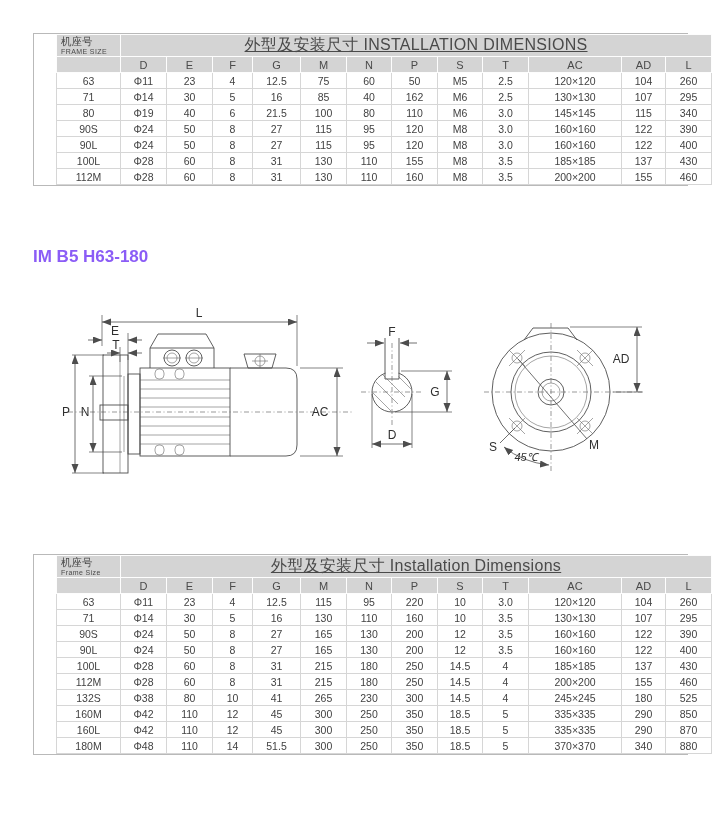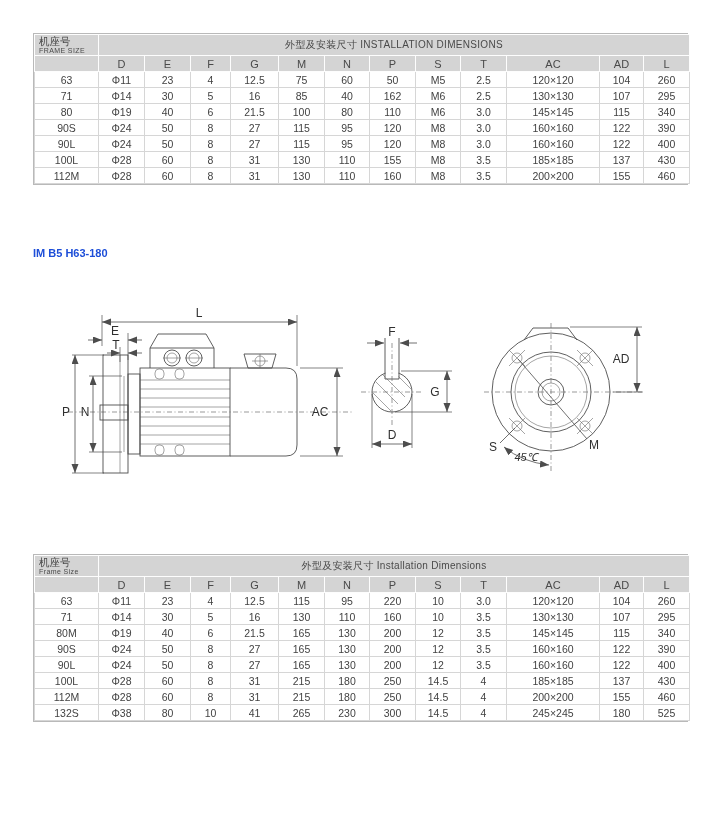--- a/index.html
+++ b/index.html
@@ -1,32 +1,32 @@
 <!DOCTYPE html>
 <html><head>
 <meta charset="utf-8">
 <style>
   html,body{margin:0;padding:0;background:#fff;}
   .page{position:relative;width:719px;height:838px;background:#ffffff;overflow:hidden;
         font-family:"Liberation Sans",sans-serif;color:#3d3d3d;}
   
   .twrap{position:absolute;left:33px;width:655px;box-sizing:border-box;border:1px solid #b9b9b9;}
-  .twrap table{border-collapse:collapse;table-layout:fixed;width:100%;font-size:11px;color:#424242;}
+  .twrap table{border-collapse:collapse;table-layout:fixed;width:100%;font-size:11px;color:#424242;margin-left:22px;}
   .twrap th,.twrap td{padding:0;text-align:center;vertical-align:middle;font-weight:normal;
         white-space:nowrap;overflow:hidden;}
   .twrap thead th{background:#d4d4d4;border:1px solid #fdfdfd;color:#4a4a4a;height:15px;}
   .twrap th.fs-cell{height:20px;text-align:left;padding-left:4px;line-height:1;}
   .fs-zh{font-size:10.5px;display:block;}
   .fs-en{font-size:7px;display:block;letter-spacing:.4px;margin-top:1px;}
-  .title-cell{font-size:10px;letter-spacing:.3px;}
+  .title-cell{font-size:16px;letter-spacing:.3px;text-decoration:underline;}
   .twrap tbody td{background:#fff;border:1px solid #d6d6d6;height:15px;font-size:10.5px;}
   #table-top{top:33px;}
   #table-bottom{top:554px;}
   
-  .section-label{position:absolute;left:33px;top:247px;font-size:11px;font-weight:bold;color:#1d4ed8;}
+  .section-label{position:absolute;left:33px;top:247px;font-size:17px;font-weight:bold;color:#8b5cf6;}
   
   .diagram{position:absolute;left:60px;top:296px;}
   .ol{stroke:#4d4d4d;stroke-width:0.9;fill:none;}
   .thin{stroke:#5a5a5a;stroke-width:0.55;fill:none;}
   .ext{stroke:#4d4d4d;stroke-width:0.7;}
   .dl{stroke:#4d4d4d;stroke-width:0.8;}
   .cl{stroke:#6d6d6d;stroke-width:0.7;stroke-dasharray:5 2.5 1 2.5;fill:none;}
   .diagram text{font-family:"Liberation Sans",sans-serif;font-size:12px;fill:#2f2f2f;}
   .diagram text.angle{font-size:11px;font-style:italic;}
 </style>
@@ -423,35 +423,20 @@
             <td>130</td>
             <td>110</td>
             <td>160</td>
             <td>10</td>
             <td>3.5</td>
             <td>130×130</td>
             <td>107</td>
             <td>295</td>
           </tr>
           <tr>
-            <td>80M</td>
-            <td>Φ19</td>
-            <td>40</td>
-            <td>6</td>
-            <td>21.5</td>
-            <td>165</td>
-            <td>130</td>
-            <td>200</td>
-            <td>12</td>
-            <td>3.5</td>
-            <td>145×145</td>
-            <td>115</td>
-            <td>340</td>
-          </tr>
-          <tr>
             <td>90S</td>
             <td>Φ24</td>
             <td>50</td>
             <td>8</td>
             <td>27</td>
             <td>165</td>
             <td>130</td>
             <td>200</td>
             <td>12</td>
             <td>3.5</td>
@@ -512,17 +497,62 @@
             <td>41</td>
             <td>265</td>
             <td>230</td>
             <td>300</td>
             <td>14.5</td>
             <td>4</td>
             <td>245×245</td>
             <td>180</td>
             <td>525</td>
           </tr>
+          <tr>
+            <td>160M</td>
+            <td>Φ42</td>
+            <td>110</td>
+            <td>12</td>
+            <td>45</td>
+            <td>300</td>
+            <td>250</td>
+            <td>350</td>
+            <td>18.5</td>
+            <td>5</td>
+            <td>335×335</td>
+            <td>290</td>
+            <td>850</td>
+          </tr>
+          <tr>
+            <td>160L</td>
+            <td>Φ42</td>
+            <td>110</td>
+            <td>12</td>
+            <td>45</td>
+            <td>300</td>
+            <td>250</td>
+            <td>350</td>
+            <td>18.5</td>
+            <td>5</td>
+            <td>335×335</td>
+            <td>290</td>
+            <td>870</td>
+          </tr>
+          <tr>
+            <td>180M</td>
+            <td>Φ48</td>
+            <td>110</td>
+            <td>14</td>
+            <td>51.5</td>
+            <td>300</td>
+            <td>250</td>
+            <td>350</td>
+            <td>18.5</td>
+            <td>5</td>
+            <td>370×370</td>
+            <td>340</td>
+            <td>880</td>
+          </tr>
         </tbody>
     </table>
   </div>
 
 </div>
 
 </body></html>

